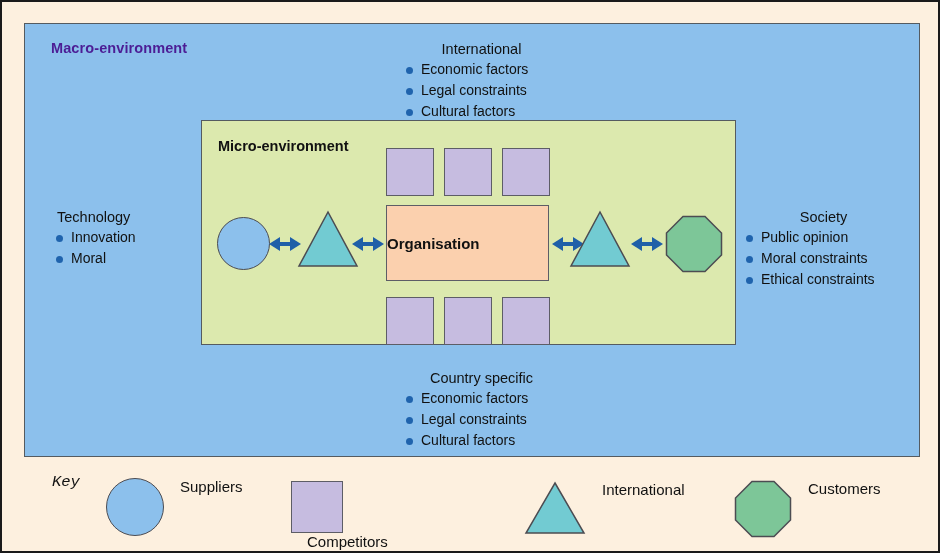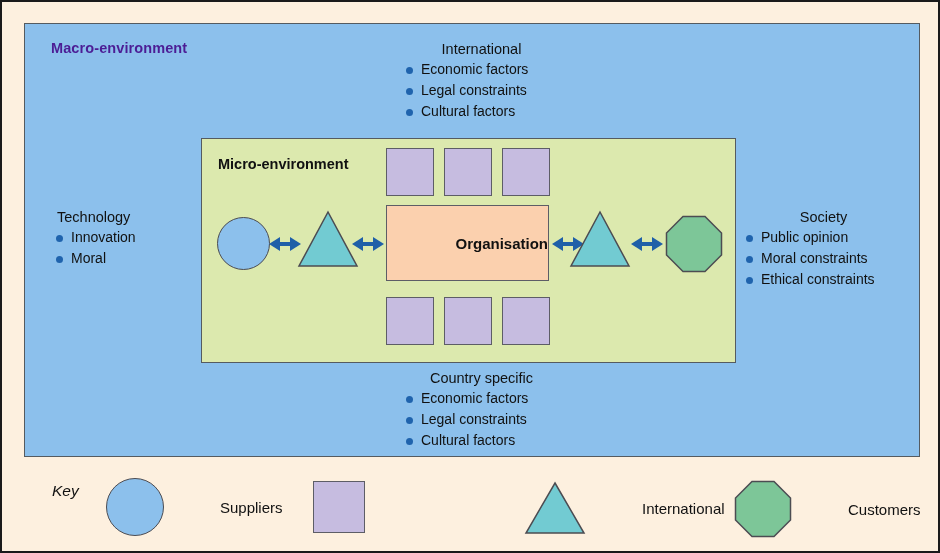--- a/index.html
+++ b/index.html
@@ -54,21 +54,21 @@
   .f-country{left:392px;top:368px;width:175px;}
   .f-country ul{margin-left:10px;}
   .f-technology{left:52px;top:207px;width:150px;}
   .f-technology .f-title{text-align:left;padding-left:3px;}
   .f-society{left:742px;top:207px;width:165px;}
   .f-society .f-title{text-align:center;padding-right:6px;}
 
   
   .micro{
     position:absolute;
-    left:199px;top:136px;
+    left:199px;top:118px;
     width:535px;height:225px;
     box-sizing:border-box;
     background:#dce9ae;
     border:1px solid #555b60;
   }
   .micro-label{
     position:absolute;left:16px;top:17px;
     font-size:14.5px;font-weight:bold;color:#111;
   }
 
@@ -91,40 +91,40 @@
     width:53px;height:53px;box-sizing:border-box;
     background:#8cc0ec;border:1.5px solid #4c4c52;border-radius:50%;
   }
 
   .org{
     position:absolute;
     left:384px;top:203px;
     width:163px;height:76px;
     box-sizing:border-box;
     background:#fbd0ae;border:1.5px solid #5d5d66;
-    display:flex;align-items:center;justify-content:flex-end;
+    display:flex;align-items:center;justify-content:flex-start;
   }
   .org span{font-size:15px;font-weight:bold;color:#111;}
 
   .tri-l{left:295px;top:208px;}
   .tri-r{left:567px;top:208px;}
   .oct{left:663px;top:213px;}
 
   .arrow{position:absolute;}
 
   
   .key{
     position:absolute;left:22px;top:465px;
     width:896px;height:80px;
   }
   .key-word{
-    position:absolute;left:28px;top:15px;
-    font-size:15.5px;font-style:italic;color:#111;
-  }
-  .key-item{position:absolute;display:flex;align-items:center;gap:40px;}
+    position:absolute;left:28px;top:6px;
+    font-size:15.5px;font-style:italic;color:#111;font-family:Liberation Mono, monospace;
+  }
+  .key-item{position:absolute;display:flex;}
   .key-item .k-label{
     font-size:15px;color:#111;margin-left:16px;white-space:nowrap;
   }
   .k1{left:82px;top:11px;}
   .k2{left:267px;top:14px;flex-direction:column;}
   .k3{left:500px;top:14px;}
   .k4{left:697px;top:13px;padding-left:13px;}
 
   .k-circle{
     width:58px;height:58px;box-sizing:border-box;

